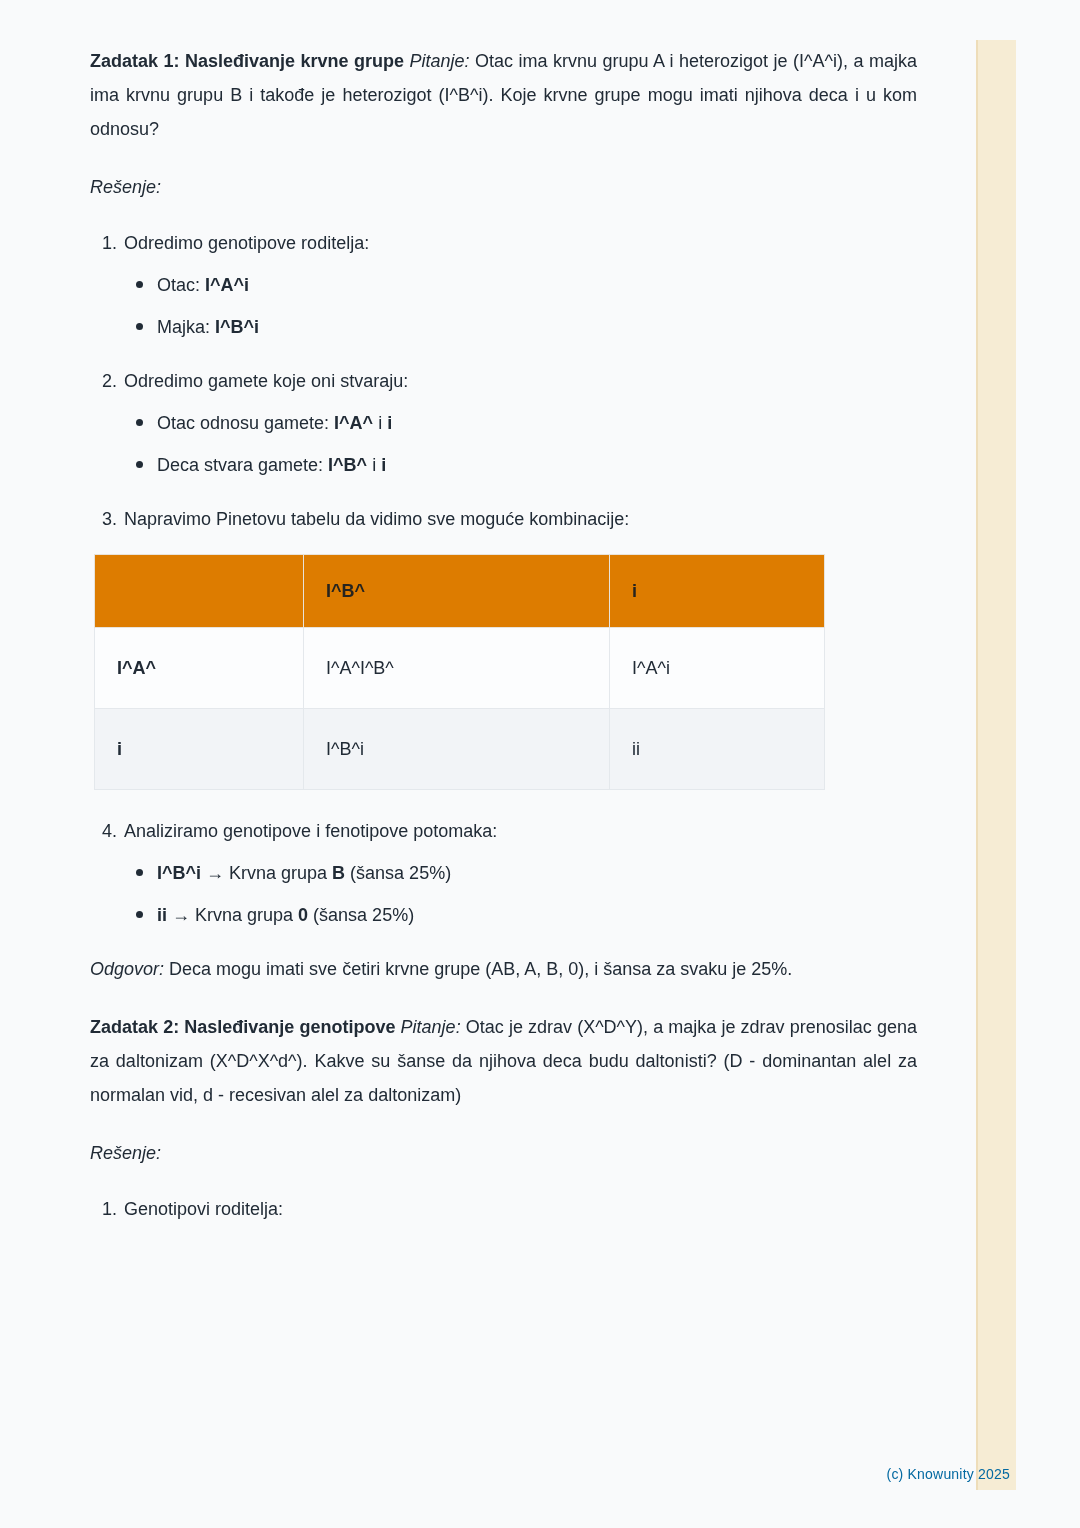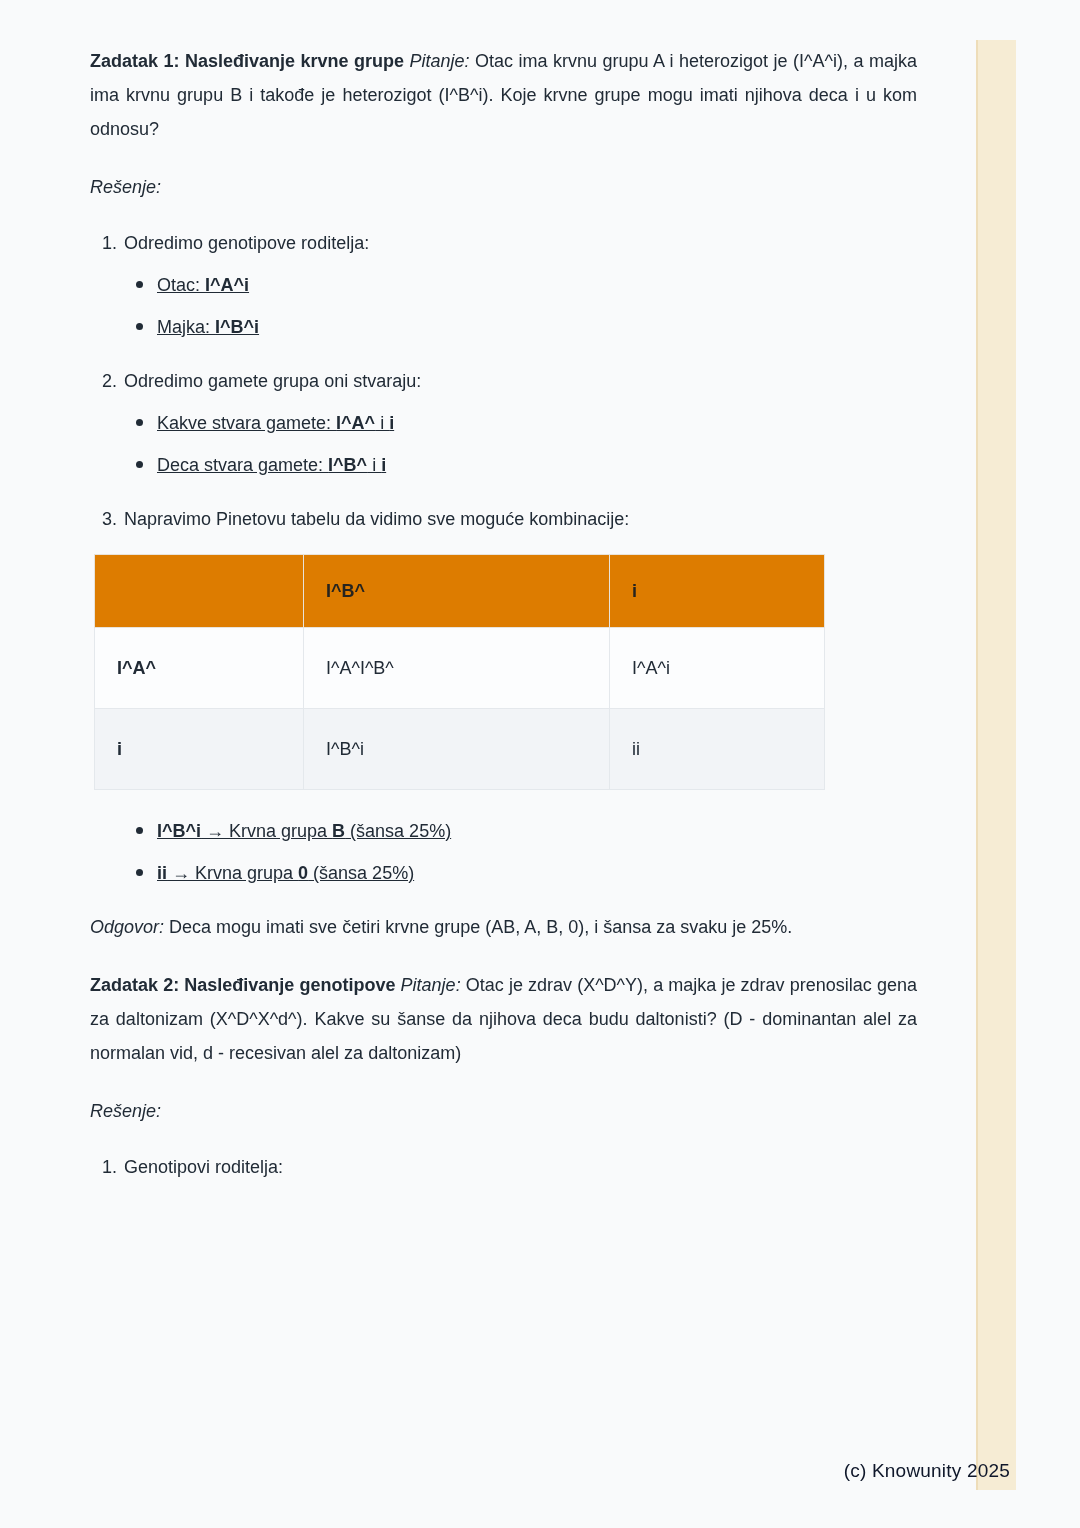--- a/index.html
+++ b/index.html
@@ -45,21 +45,20 @@
   .step-head .num { display: inline-block; margin-right: 7px; }
   ul.bullets {
     list-style: none;
     margin: 0 0 20px 0;
     padding: 0 0 0 46px;
   }
   ul.bullets li {
     position: relative;
     padding-left: 21px;
     margin-bottom: 8px;
-    text-decoration: underline;
   }
   ul.bullets li::before {
     content: "";
     position: absolute;
     left: 0;
     top: 13px;
     width: 7px;
     height: 7px;
     border-radius: 50%;
     background: #212b36;
@@ -87,22 +86,22 @@
     border: 1px solid #e4e8ec;
     font-size: 18px;
   }
   table.punnett tr.r1 td { background: #fcfdfe; }
   table.punnett tr.r2 td { background: #f2f4f7; }
   table.punnett td.rowlabel { font-weight: 700; }
   .footer {
     position: absolute;
     right: 70px;
     bottom: 46px;
-    font-size: 19px;
-    color: #0f172a;
+    font-size: 14px;
+    color: #0369a1;
     z-index: 3;
     letter-spacing: 0.2px;
   }
 </style>
 </head>
 <body>
 
 <div class="page">
   <div class="stripe"></div>
 
@@ -111,23 +110,23 @@
     <p class="para"><span class="b">Zadatak 1: Nasleđivanje krvne grupe</span> <span class="i">Pitanje:</span> <span>Otac ima krvnu grupu A i heterozigot je (I^A^i), a majka ima krvnu grupu B i takođe je heterozigot (I^B^i). Koje krvne grupe mogu imati njihova deca i u kom odnosu?</span></p>
 
     <p class="resenje i">Rešenje:</p>
 
     <div class="step-head"><span class="num">1.</span><span>Odredimo genotipove roditelja:</span></div>
     <ul class="bullets">
       <li><span>Otac: </span><span class="b">I^A^i</span></li>
       <li><span>Majka: </span><span class="b">I^B^i</span></li>
     </ul>
 
-    <div class="step-head"><span class="num">2.</span><span>Odredimo gamete grupa oni stvaraju:</span></div>
+    <div class="step-head"><span class="num">2.</span><span>Odredimo gamete koje oni stvaraju:</span></div>
     <ul class="bullets">
-      <li><span>Kakve stvara gamete: </span><span class="b">I^A^</span><span> i </span><span class="b">i</span></li>
+      <li><span>Otac odnosu gamete: </span><span class="b">I^A^</span><span> i </span><span class="b">i</span></li>
       <li><span>Deca stvara gamete: </span><span class="b">I^B^</span><span> i </span><span class="b">i</span></li>
     </ul>
 
     <div class="step-head"><span class="num">3.</span><span>Napravimo Pinetovu tabelu da vidimo sve moguće kombinacije:</span></div>
 
     <table class="punnett">
       <colgroup>
           <col class="c1">
           <col class="c2">
           <col class="c3">
@@ -146,20 +145,21 @@
           <td>I^A^i</td>
         </tr>
         <tr class="r2">
           <td class="rowlabel">i</td>
           <td>I^B^i</td>
           <td>ii</td>
         </tr>
       </tbody>
     </table>
 
+    <div class="step-head"><span class="num">4.</span><span>Analiziramo genotipove i fenotipove potomaka:</span></div>
     <ul class="bullets">
       <li><span class="b">I^B^i</span><span> → Krvna grupa </span><span class="b">B</span><span> (šansa 25%)</span></li>
       <li><span class="b">ii</span><span> → Krvna grupa </span><span class="b">0</span><span> (šansa 25%)</span></li>
     </ul>
 
     <p class="para"><span class="i">Odgovor:</span> <span>Deca mogu imati sve četiri krvne grupe (AB, A, B, 0), i šansa za svaku je 25%.</span></p>
 
     <p class="para"><span class="b">Zadatak 2: Nasleđivanje genotipove</span> <span class="i">Pitanje:</span> <span>Otac je zdrav (X^D^Y), a majka je zdrav prenosilac gena za daltonizam (X^D^X^d^). Kakve su šanse da njihova deca budu daltonisti? (D - dominantan alel za normalan vid, d - recesivan alel za daltonizam)</span></p>
 
     <p class="resenje i">Rešenje:</p>

